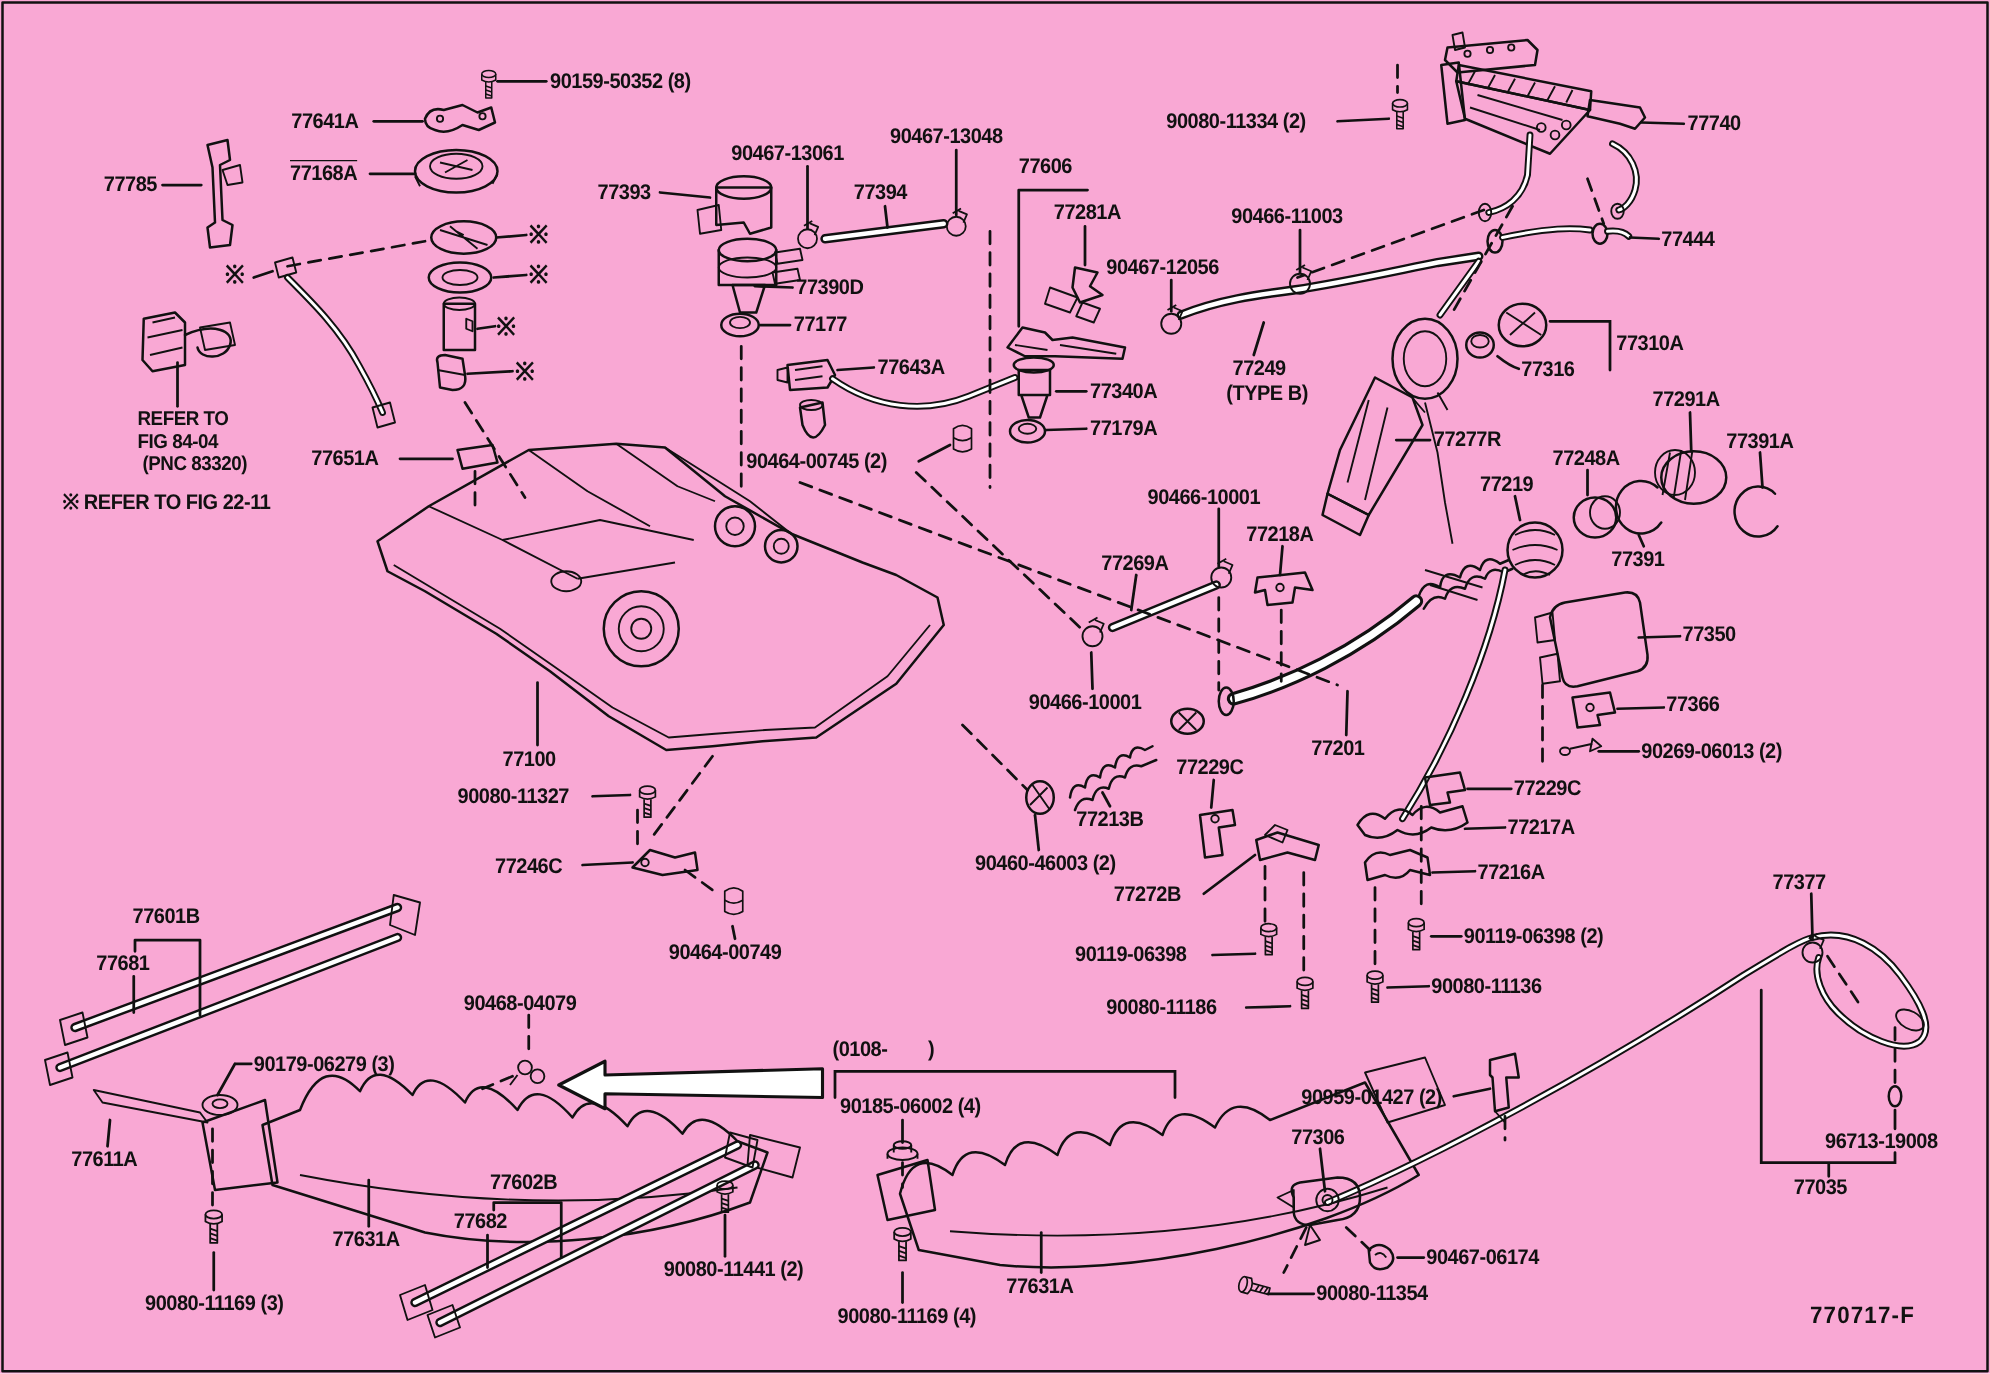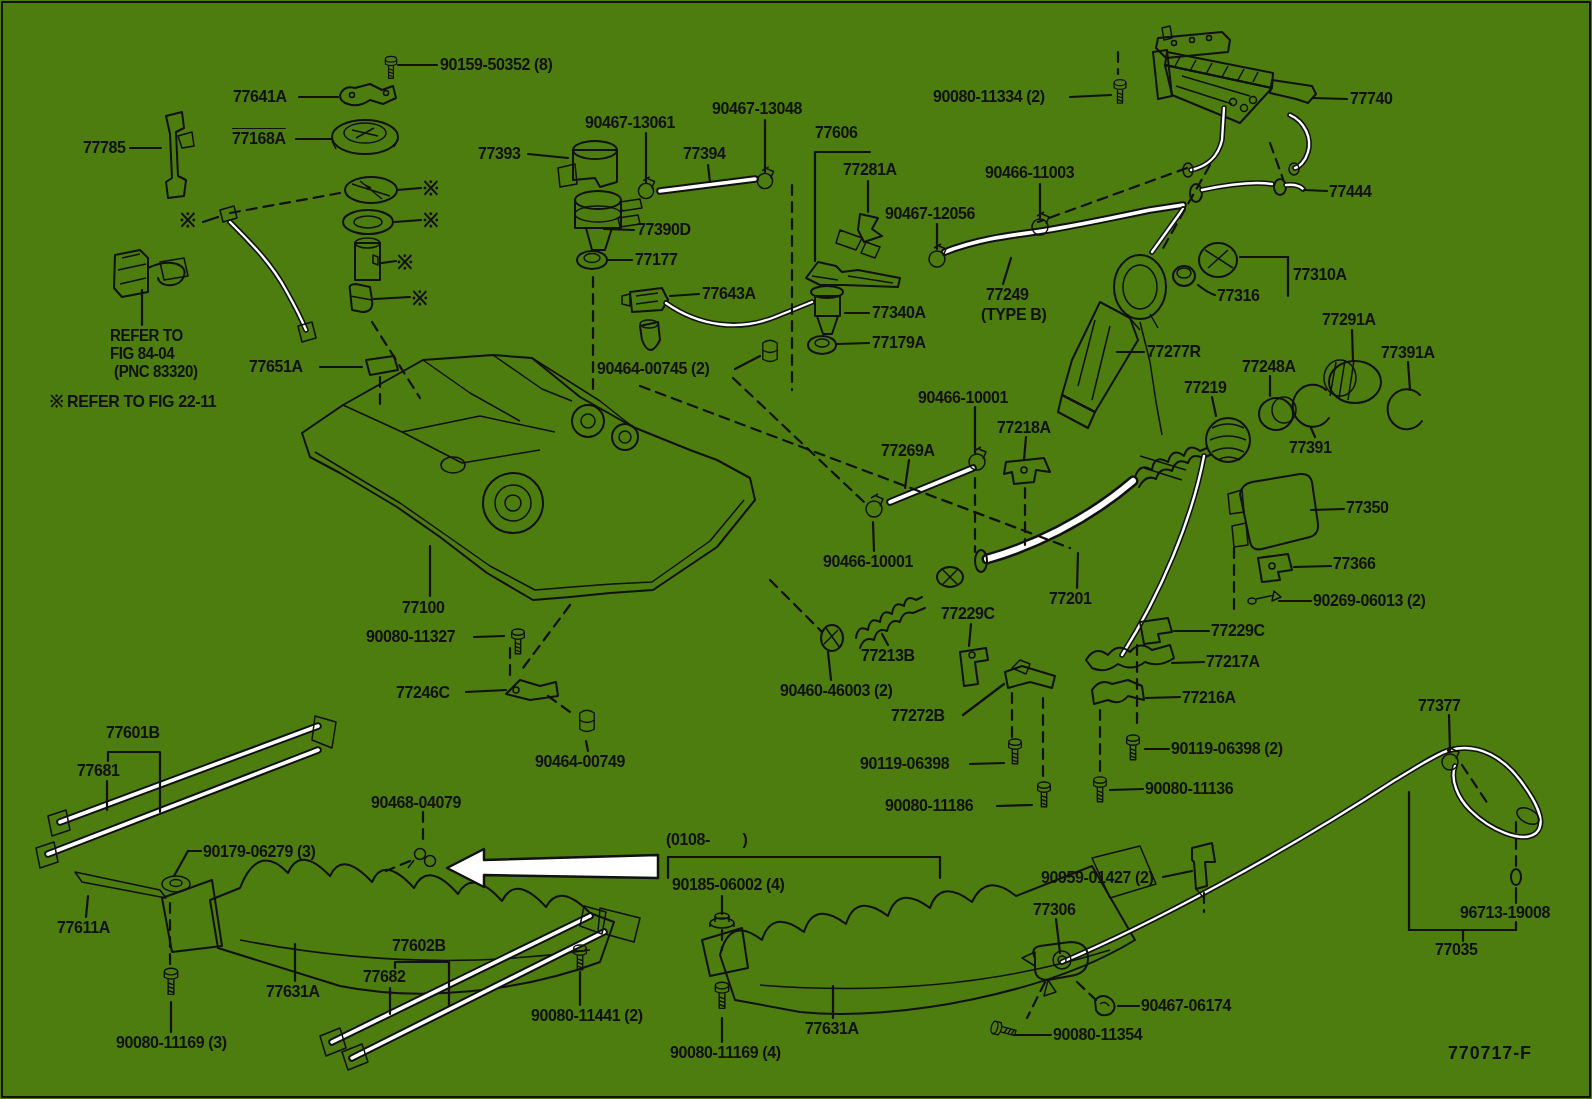--- a/index.html
+++ b/index.html
@@ -1,16 +1,16 @@
 <!DOCTYPE html>
 <html><head>
 <meta charset="utf-8">
 <style>
   html,body{margin:0;padding:0;background:#fff;}
-  #stage{position:relative;width:1592px;height:1099px;background:#4d7c0f;overflow:hidden;
+  #stage{position:relative;width:1592px;height:1099px;background:#f9a8d4;overflow:hidden;
          font-family:"Liberation Sans",sans-serif;}
   #art{position:absolute;left:0;top:0;}
   .lbl{position:absolute;font-weight:bold;font-size:17px;line-height:18px;color:#111;
        letter-spacing:-0.4px;white-space:pre;transform:scaleX(0.94);transform-origin:left top;}
   .sm{font-size:16px;}
   .ovl{text-decoration:overline;}
   .ast{font-size:20px;line-height:20px;}
   .fig{font-size:19px;letter-spacing:1px;}
   
   .s{stroke:#111;stroke-width:2;fill:none;stroke-linejoin:round;stroke-linecap:round}

